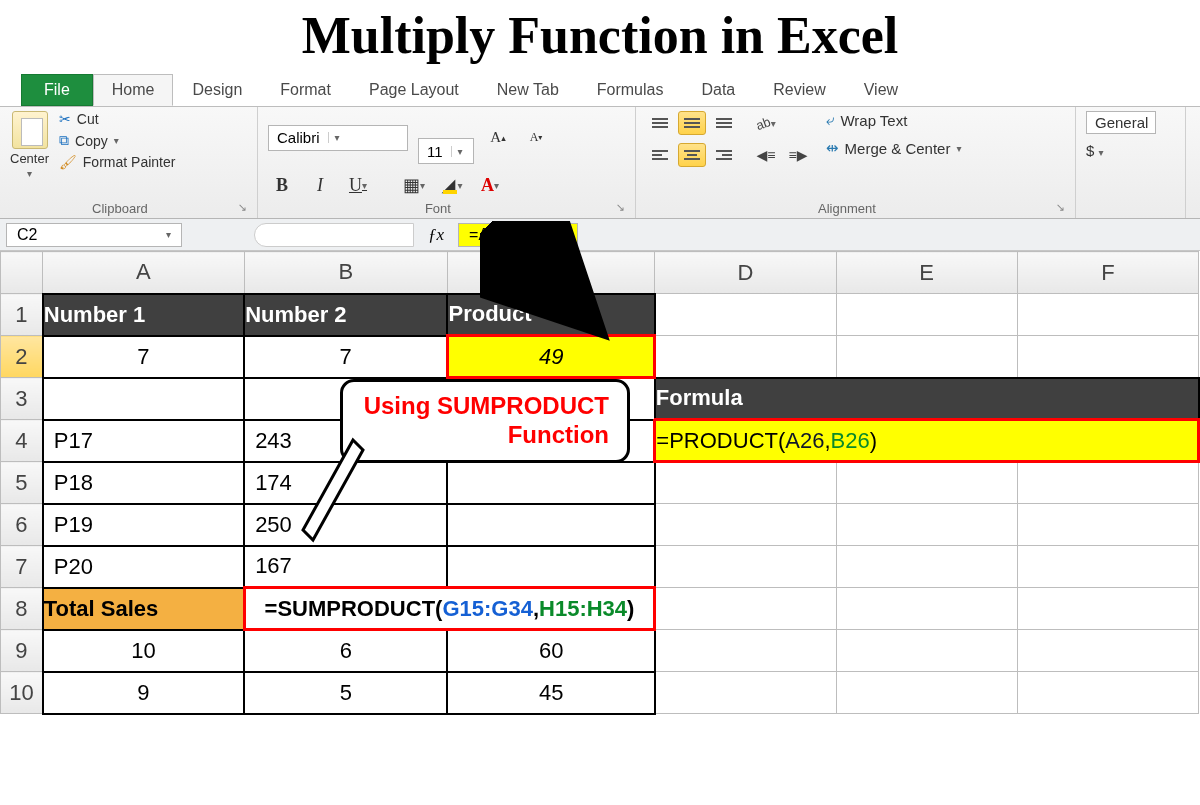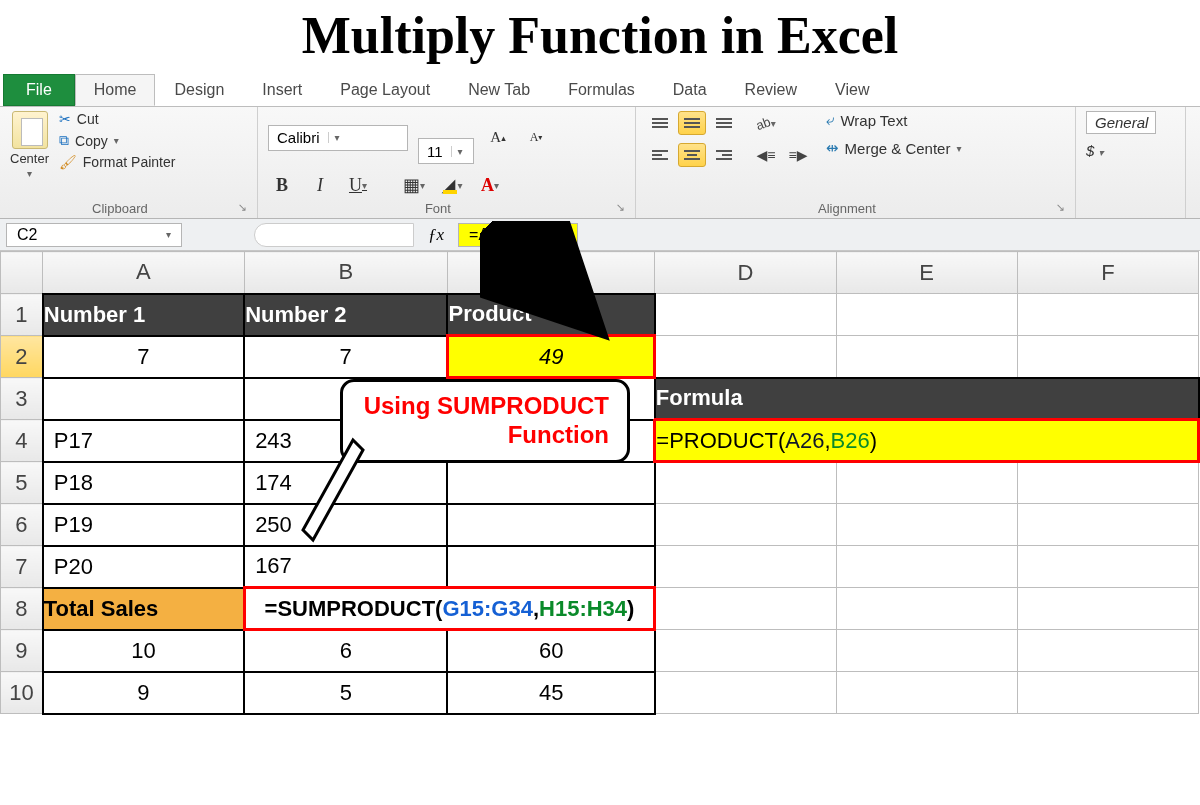--- a/index.html
+++ b/index.html
@@ -1,21 +1,21 @@
 <!DOCTYPE html>
 <html><head>
 <meta charset="utf-8">
 <style>
 * { box-sizing: border-box; margin: 0; padding: 0; }
 body { font-family: "Segoe UI", Tahoma, sans-serif; background: #fff; width: 1200px; height: 805px; overflow: hidden; position: relative; }
 
 .title { font-family: Georgia, "Times New Roman", serif; font-weight: bold; font-size: 52px; text-align: center; padding: 6px 0 10px 0; }
 
 
-.tabs { display: flex; align-items: flex-end; height: 32px; border-bottom: 1px solid #bdbdbd; padding-left: 3px; gap: 0; background: #fff; }
+.tabs { display: flex; align-items: flex-end; height: 32px; border-bottom: 1px solid #bdbdbd; padding-left: 21px; gap: 0; background: #fff; }
 .tab { padding: 6px 18px; color: #4a4a4a; font-size: 16px; border: 1px solid transparent; cursor: pointer; }
 .tab.file { background: #1e8e3e; color: #fff; border: 1px solid #157a32; border-bottom: 1px solid #157a32; padding: 6px 22px; }
 .tab.active { background: #f5f5f5; border: 1px solid #bdbdbd; border-bottom: 1px solid #f5f5f5; }
 
 
 .ribbon { display: flex; background: linear-gradient(#f8f8f8,#ececec); border-bottom: 1px solid #b5b5b5; height: 112px; }
 .group { border-right: 1px solid #cfcfcf; padding: 4px 10px 2px 10px; display: flex; flex-direction: column; justify-content: space-between; }
 .group-label { text-align: center; color: #666; font-size: 13px; margin-top: 2px; }
 .group-label .launcher { float: right; color: #888; font-size: 11px; margin-left: 8px; }
 
@@ -93,21 +93,21 @@
 </style>
 </head>
 <body>
 
 <div class="title">Multiply Function in Excel</div>
 
 <div class="tabs">
   <div class="tab file">File</div>
   <div class="tab active">Home</div>
   <div class="tab">Design</div>
-  <div class="tab">Insert</div>
+  <div class="tab">Format</div>
   <div class="tab">Page Layout</div>
   <div class="tab">New Tab</div>
   <div class="tab">Formulas</div>
   <div class="tab">Data</div>
   <div class="tab">Review</div>
   <div class="tab">View</div>
 </div>
 
 <div class="ribbon">
 
@@ -257,21 +257,21 @@
         <div class="wm-item">
             <span class="ic ic-merge">⇹</span>
             <span>Merge &amp; Center</span>
             <span class="small-caret">▾</span>
           </div>
       </div>
     </div>
     <div class="group-label"><span>Alignment</span><span class="launcher">↘</span></div>
   </div>
 
-  <div class="group" style="width:110px;font-style:italic;">
+  <div class="group" style="width:110px;">
     <div class="num-body">
       <div class="num-combo">
           <span>General</span>
         </div>
       <div style="display:flex;gap:6px;">
         <div><span>$</span> <span class="small-caret">▾</span></div>
       </div>
     </div>
     <div class="group-label" style="visibility:hidden">_</div>
   </div>

